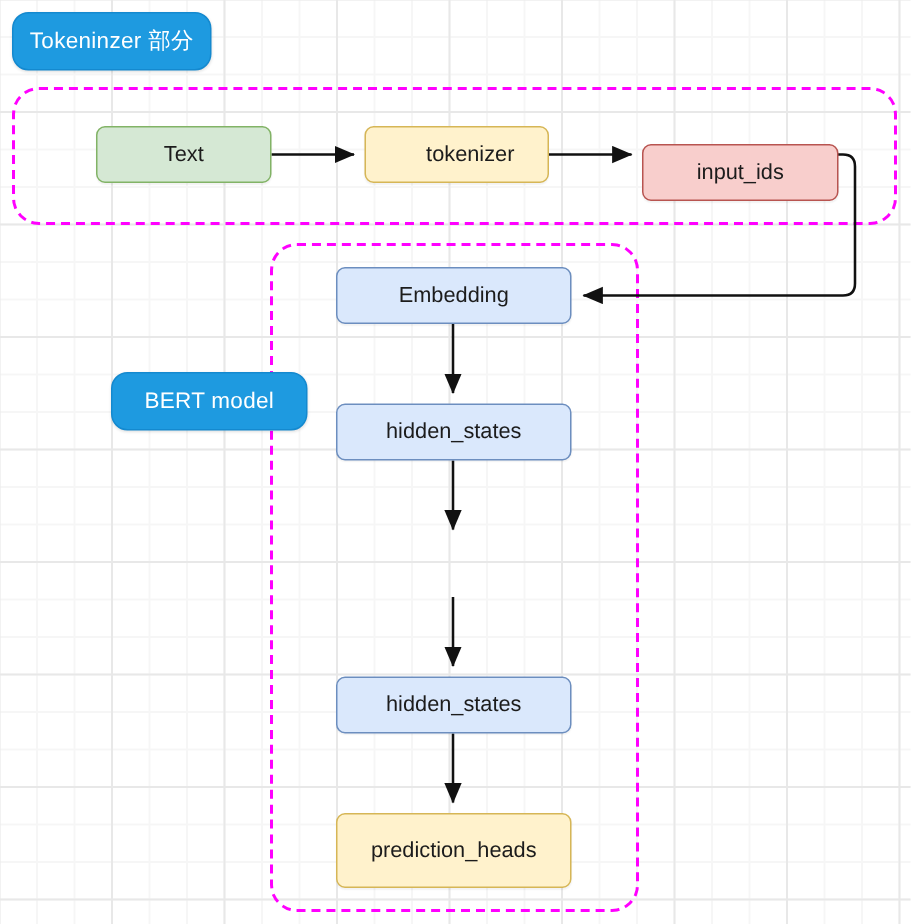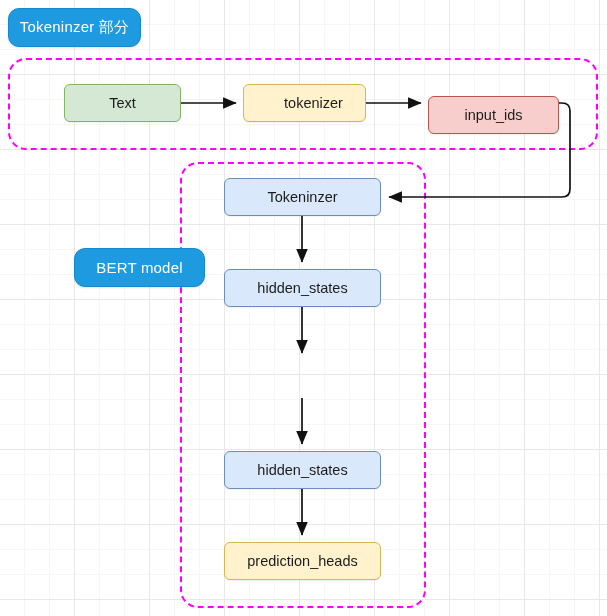--- a/index.html
+++ b/index.html
@@ -128,29 +128,29 @@
 
   <div class="node yellow" style="left:243px; top:84px; width:123px; height:38px;padding-left:18px;">
     <span>tokenizer</span>
   </div>
 
   <div class="node red" style="left:428px; top:96px; width:131px; height:38px;">
     <span>input_ids</span>
   </div>
 
   <div class="node blue" style="left:224px; top:178px; width:157px; height:38px;">
-    <span>Tokeninzer</span>
+    <span>Embedding</span>
   </div>
 
   <div class="node blue" style="left:224px; top:269px; width:157px; height:38px;">
     <span>hidden_states</span>
   </div>
 
 
   <div class="node blue" style="left:224px; top:451px; width:157px; height:38px;">
     <span>hidden_states</span>
   </div>
 
-  <div class="node yellow" style="left:224px; top:542px; width:157px; height:38px;">
+  <div class="node yellow" style="left:224px; top:542px; width:157px; height:50px;">
     <span>prediction_heads</span>
   </div>
 
 </div>
 
 </body></html>

